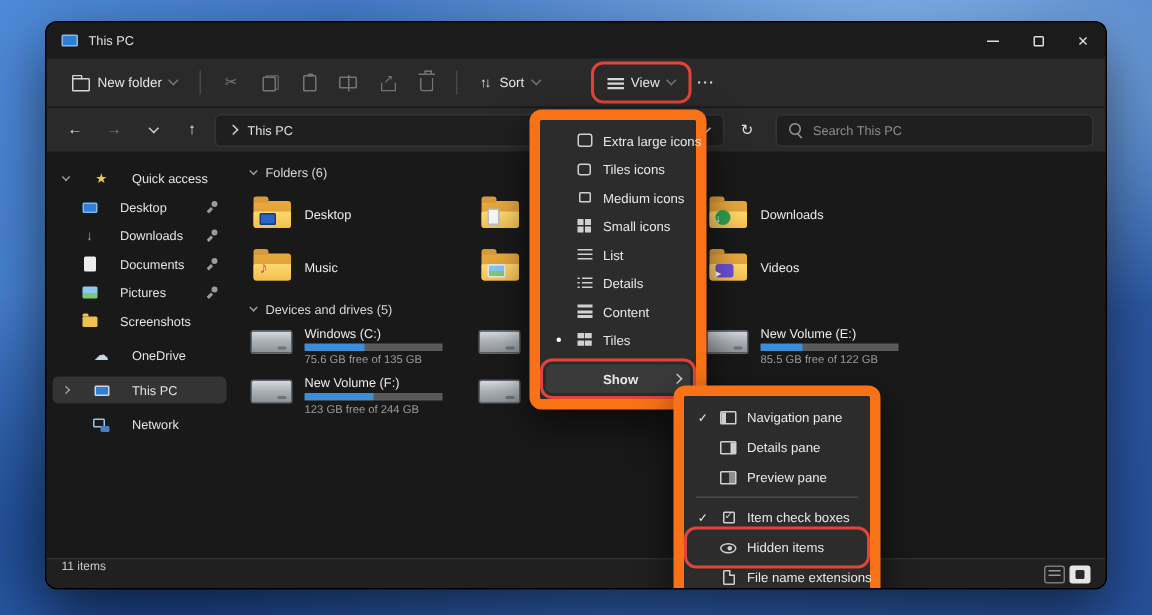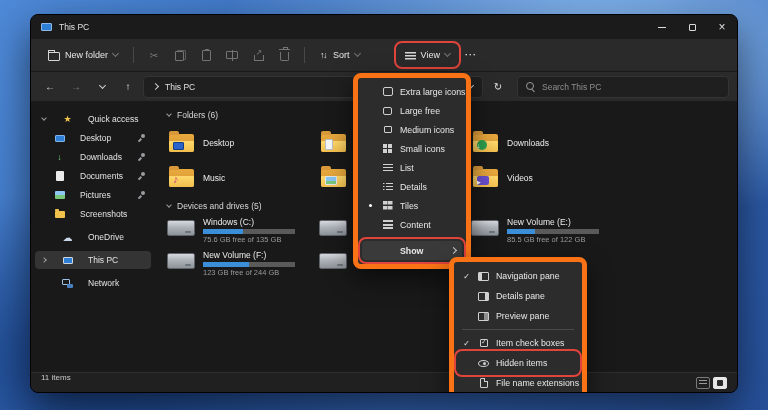--- a/index.html
+++ b/index.html
@@ -130,21 +130,21 @@
 
   
   .statusbar{flex:0 0 20px;display:flex;padding:0 10px;background:#202020;border-top:1px solid #2e2e2e;font-size:8px;color:#c9c9c9;}
   .sb-right{margin-left:auto;display:flex;gap:3px;align-items:center;}
   .sb-ico{width:14px;height:12px;border:1px solid #7a7a7a;border-radius:2px;position:relative;}
   .sb-list::after{content:"";position:absolute;inset:2px;background-image:linear-gradient(#999,#999),linear-gradient(#999,#999),linear-gradient(#999,#999);background-size:100% 1px;background-position:0 0,0 3px,0 6px;background-repeat:no-repeat;}
   .sb-thumb.active{background:#e6e6e6;border-color:#e6e6e6;}
   .sb-thumb.active::after{content:"";position:absolute;inset:2px 3px;background:#2a2a2a;border-radius:1px;}
 
   
-  .menu{position:absolute;background:#2c2c2c;border:5px solid #f97316;border-radius:8px;box-shadow:0 10px 24px rgba(0,0,0,.55);padding:4px 0;z-index:20;font-size:8.8px;}
+  .menu{position:absolute;background:#2c2c2c;border:7px solid #f97316;border-radius:8px;box-shadow:0 10px 24px rgba(0,0,0,.55);padding:4px 0;z-index:20;font-size:8.8px;}
   .view-menu{left:322px;top:58px;width:118px;}
   .show-menu{left:418px;top:242px;width:138px;z-index:21;}
   .mitem{display:flex;align-items:center;height:19px;margin:0 4px;padding:0 4px;border-radius:4px;gap:6px;color:#e8e8e8;white-space:nowrap;}
   .show-menu .mitem{height:20px;}
   .mitem.hover{background:#3a3a3a;font-weight:bold;}
   .mcol{flex:0 0 9px;display:flex;justify-content:center;font-size:8px;color:#e8e8e8;}
   .micon{flex:0 0 13px;display:flex;justify-content:center;align-items:center;}
   .msep{height:1px;background:#4a4a4a;margin:3px 8px;}
   .bullet{width:3px;height:3px;border-radius:50%;background:#fff;}
   .mchev{margin-left:auto;margin-right:2px;}
@@ -441,21 +441,21 @@
         <span class="micon">
           <span class="mi-xl"></span>
         </span>
       <span>Extra large icons</span>
     </div>
     <div class="mitem">
       <span class="mcol"></span>
         <span class="micon">
           <span class="mi-lg"></span>
         </span>
-      <span>Large free</span>
+      <span>Tiles icons</span>
     </div>
     <div class="mitem">
       <span class="mcol"></span>
         <span class="micon">
           <span class="mi-md"></span>
         </span>
       <span>Medium icons</span>
     </div>
     <div class="mitem">
       <span class="mcol"></span>
@@ -470,36 +470,36 @@
           <span class="mi-list"></span>
         </span>
       <span>List</span>
     </div>
     <div class="mitem">
       <span class="mcol"></span>
         <span class="micon">
           <span class="mi-det"></span>
         </span>
       <span>Details</span>
+    </div>
+    <div class="mitem">
+      <span class="mcol"></span>
+        <span class="micon">
+          <span class="mi-cont"></span>
+        </span>
+      <span>Content</span>
     </div>
     <div class="mitem">
       <span class="mcol">
           <span class="bullet"></span>
         </span>
       <span class="micon">
           <span class="mi-tiles"></span>
         </span>
       <span>Tiles</span>
-    </div>
-    <div class="mitem">
-      <span class="mcol"></span>
-        <span class="micon">
-          <span class="mi-cont"></span>
-        </span>
-      <span>Content</span>
     </div>
     <div class="msep"></div>
     <div class="mitem hover red-box">
       <span class="mcol"></span>
         <span class="micon"></span>
       <span>Show</span>
       <span class="cv right mchev"></span>
     </div>
   </div>
 

